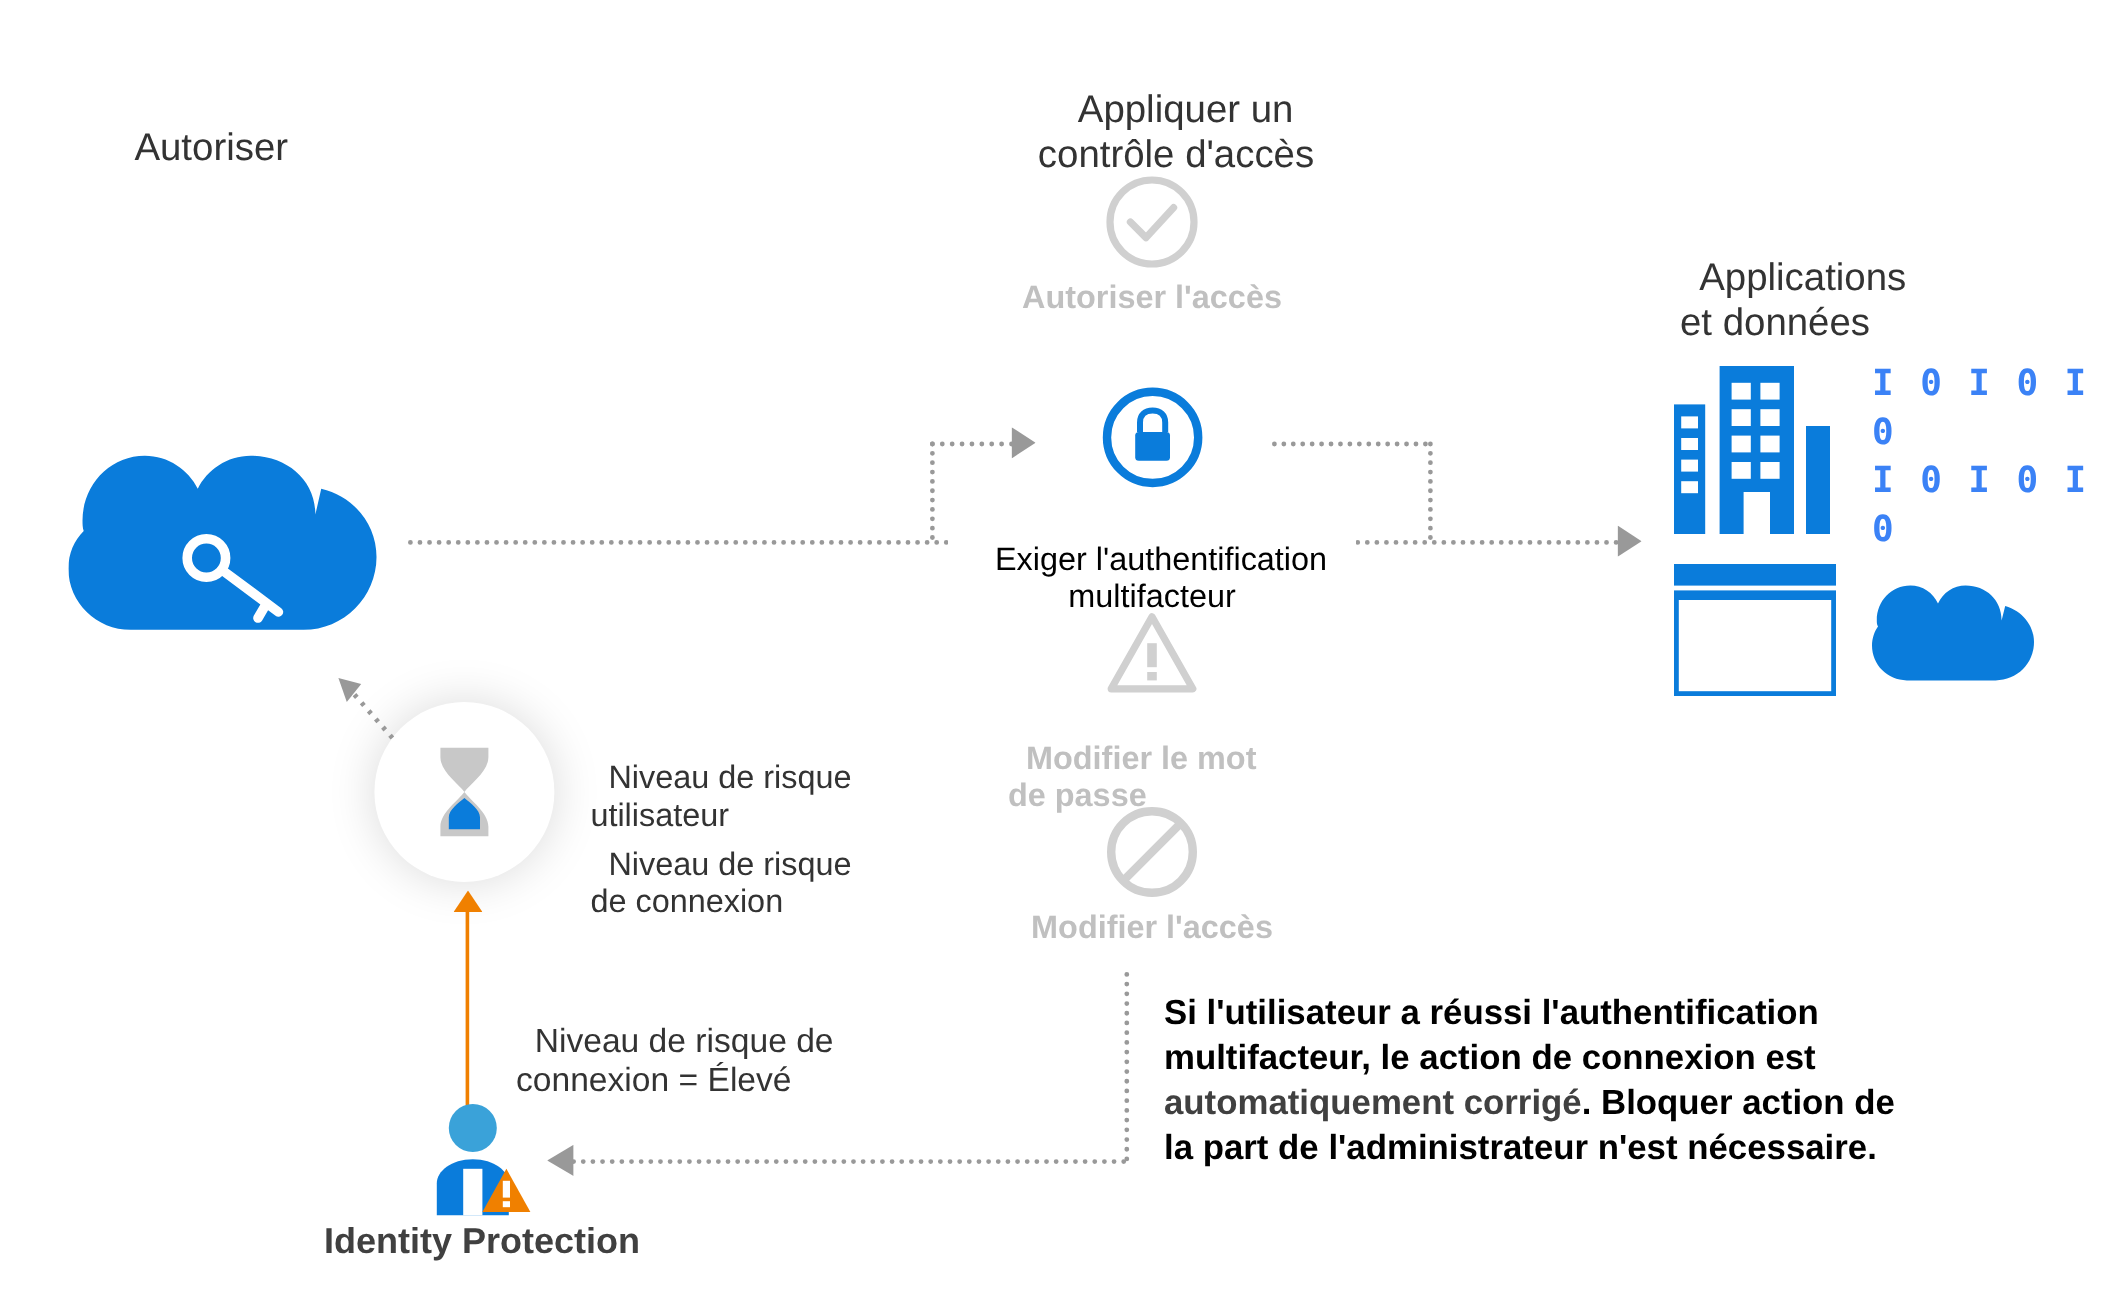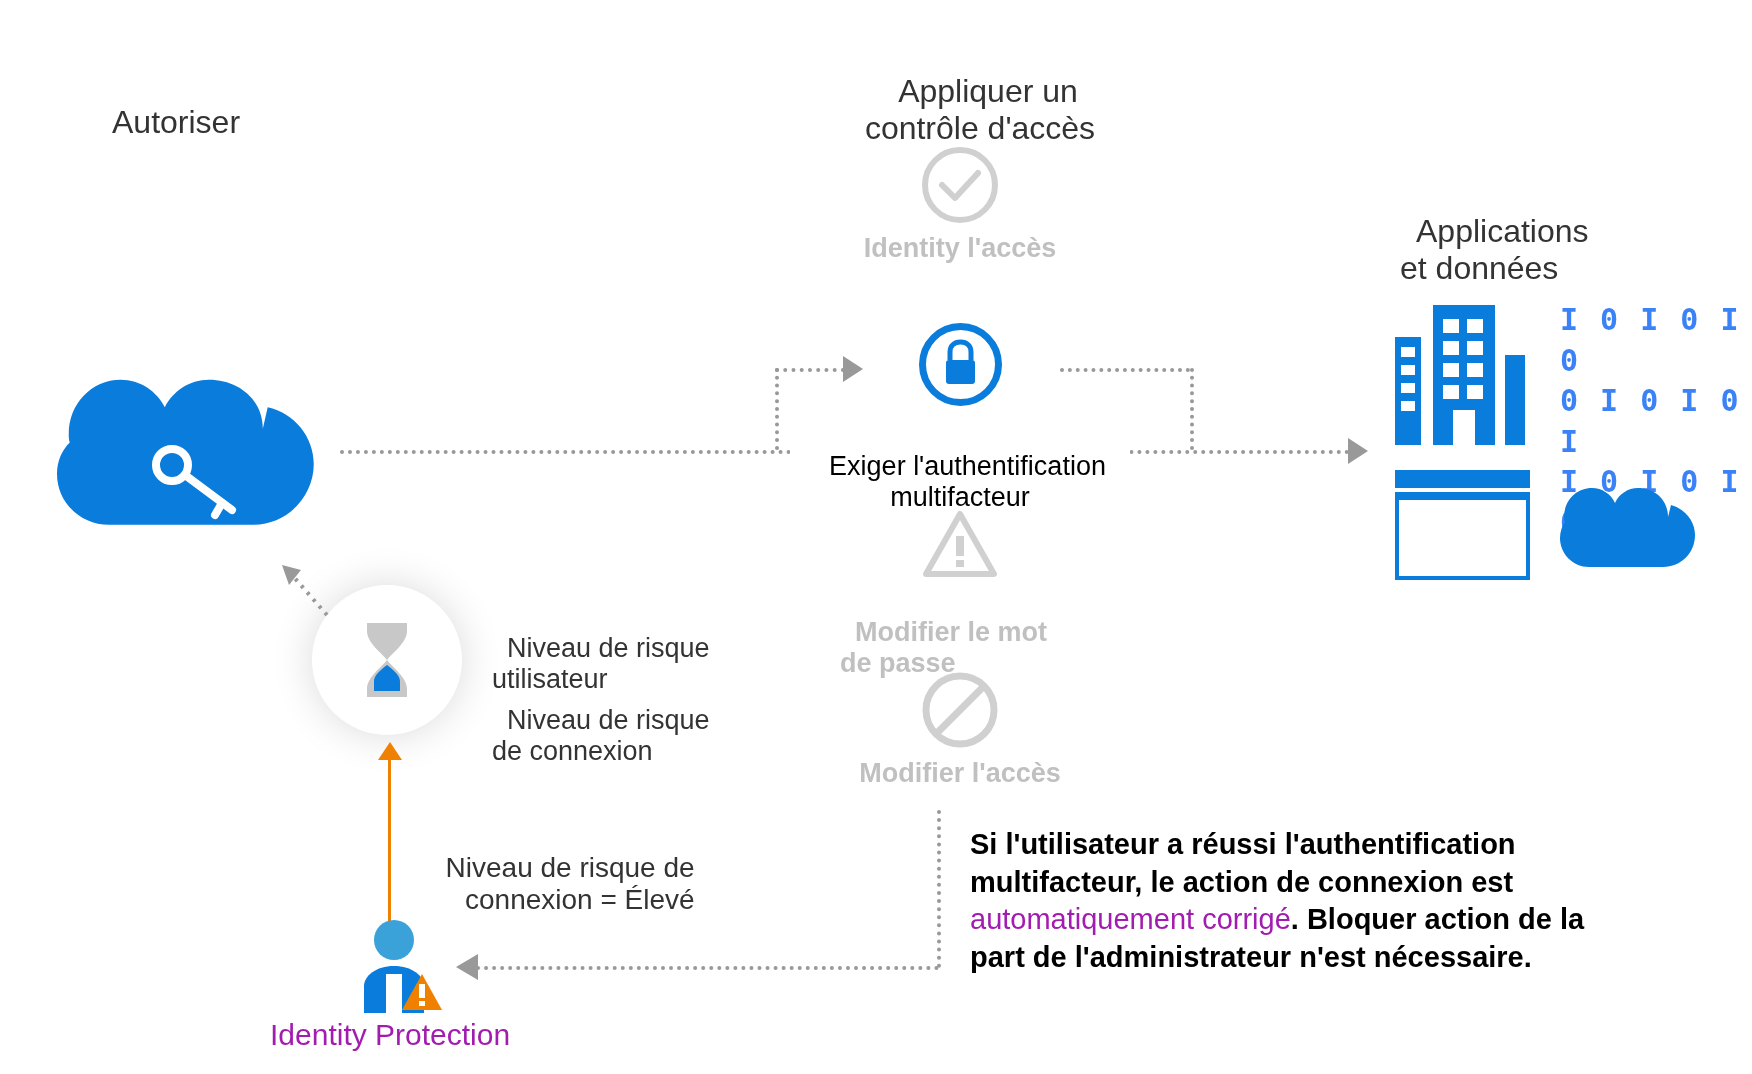--- a/index.html
+++ b/index.html
@@ -22,22 +22,22 @@
     }
     .inactive {
       color: #c0c0c0;
       font-weight: 600;
     }
     .active {
       color: #000000;
       font-weight: 400;
     }
     .orange {
-      color: #a21caf;
-      font-weight: 400;
+      color: #404040;
+      font-weight: 700;
     }
     .description {
       font-size: 29px;
       font-weight: 600;
       line-height: 1.3;
     }
     svg.icon {
       position: absolute;
     }
     .dotted-line {
@@ -93,21 +93,21 @@
 <div class="label" style="left:492px; top:674px; font-size:27px; white-space:pre;">
   <span style="white-space:pre;">Niveau de risque
 de connexion</span>
 </div>
 
 <div style="position:absolute; left:388px; top:752px; width:3px; height:172px; background:#f08000;"></div>
 <svg style="position:absolute; left:378px; top:742px;" width="24" height="18" viewBox="0 0 24 18">
   <path d="M 12 0 L 24 18 L 0 18 Z" fill="#f08000"></path>
 </svg>
 
-<div class="label" style="left:430px; top:820px; font-size:28px; white-space:pre;text-align:right;">
+<div class="label" style="left:430px; top:820px; font-size:28px; white-space:pre;">
   <span style="white-space:pre;">Niveau de risque de
 connexion = Élevé</span>
 </div>
 
 <svg class="icon" style="left:354px; top:918px;" width="95" height="95" viewBox="0 0 95 95">
   <circle cx="40" cy="22" r="20" fill="#3aa2d9"></circle>
   <path d="M 10 95 L 10 68 C 10 58 22 48 40 48 C 58 48 70 58 70 68 L 70 95 Z" fill="#0a7cdb"></path>
   <rect x="32" y="56" width="16" height="39" fill="white"></rect>
   <path d="M 68 95 L 50 62 L 86 62 Z" fill="none"></path>
   <g transform="translate(48,56)">
@@ -138,21 +138,21 @@
 </svg>
 
 <div class="dotted-line dotted-v" style="left:1190px; top:368px; height:82px;"></div>
 <div class="dotted-line dotted-h" style="left:1060px; top:368px; width:130px;"></div>
 
 <svg class="icon" style="left:920px; top:145px;" width="80" height="80" viewBox="0 0 80 80">
   <circle cx="40" cy="40" r="35" fill="none" stroke="#d0d0d0" stroke-width="6"></circle>
   <path d="M 22 40 L 35 53 L 58 28" fill="none" stroke="#d0d0d0" stroke-width="6" stroke-linecap="round" stroke-linejoin="round"></path>
 </svg>
 <div class="label inactive" style="left:845px; top:233px; text-align:center; width:230px; font-size:27px;">
-  <span>Identity l'accès</span>
+  <span>Autoriser l'accès</span>
 </div>
 
 <svg class="icon" style="left:918px; top:322px;" width="85" height="85" viewBox="0 0 85 85">
   <circle cx="42.5" cy="42.5" r="38" fill="none" stroke="#0a7cdb" stroke-width="7"></circle>
   <path d="M 32 38 L 32 30 C 32 24 36 20 42.5 20 C 49 20 53 24 53 30 L 53 38" fill="none" stroke="#0a7cdb" stroke-width="5"></path>
   <rect x="28" y="38" width="29" height="24" rx="3" fill="#0a7cdb"></rect>
 </svg>
 <div class="label active" style="left:790px; top:416px; text-align:center; width:340px; font-size:27px; white-space:pre; background:white; padding:4px 0;">
   <span style="white-space:pre;">Exiger l'authentification
 multifacteur</span>
@@ -190,21 +190,20 @@
   <rect x="48" y="58" width="16" height="14" fill="white"></rect>
   <rect x="72" y="58" width="16" height="14" fill="white"></rect>
   <rect x="48" y="80" width="16" height="14" fill="white"></rect>
   <rect x="72" y="80" width="16" height="14" fill="white"></rect>
   <rect x="58" y="105" width="22" height="35" fill="white"></rect>
   <rect x="110" y="50" width="20" height="90" fill="#0a7cdb"></rect>
 </svg>
 
 <div style="position:absolute; left:1560px; top:300px; font-family:monospace; font-size:30px; font-weight:700; color:#3b82f6; letter-spacing:2px; line-height:1.35;">
   <div>I 0 I 0 I 0</div>
-  <div>0 I 0 I 0 I</div>
   <div>I 0 I 0 I 0</div>
 </div>
 
 <svg class="icon" style="left:1395px; top:470px;" width="135" height="110" viewBox="0 0 135 110">
   <rect x="0" y="0" width="135" height="18" fill="#0a7cdb"></rect>
   <rect x="0" y="26" width="135" height="84" fill="none" stroke="#0a7cdb" stroke-width="8"></rect>
 </svg>
 
 <svg class="icon" style="left:1560px; top:485px;" width="135" height="90" viewBox="0 0 135 90">
   <path d="M 108 32 C 108 15 95 3 78 3 C 68 3 59 9 55 18 C 51 9 42 3 32 3 C 16 3 4 16 4 32 C 4 34 4 35 5 37 C 2 41 0 47 0 53 C 0 69 13 82 29 82 L 103 82 C 121 82 135 68 135 50 C 135 36 125 24 111 20 Z" fill="#0a7cdb"></path>

